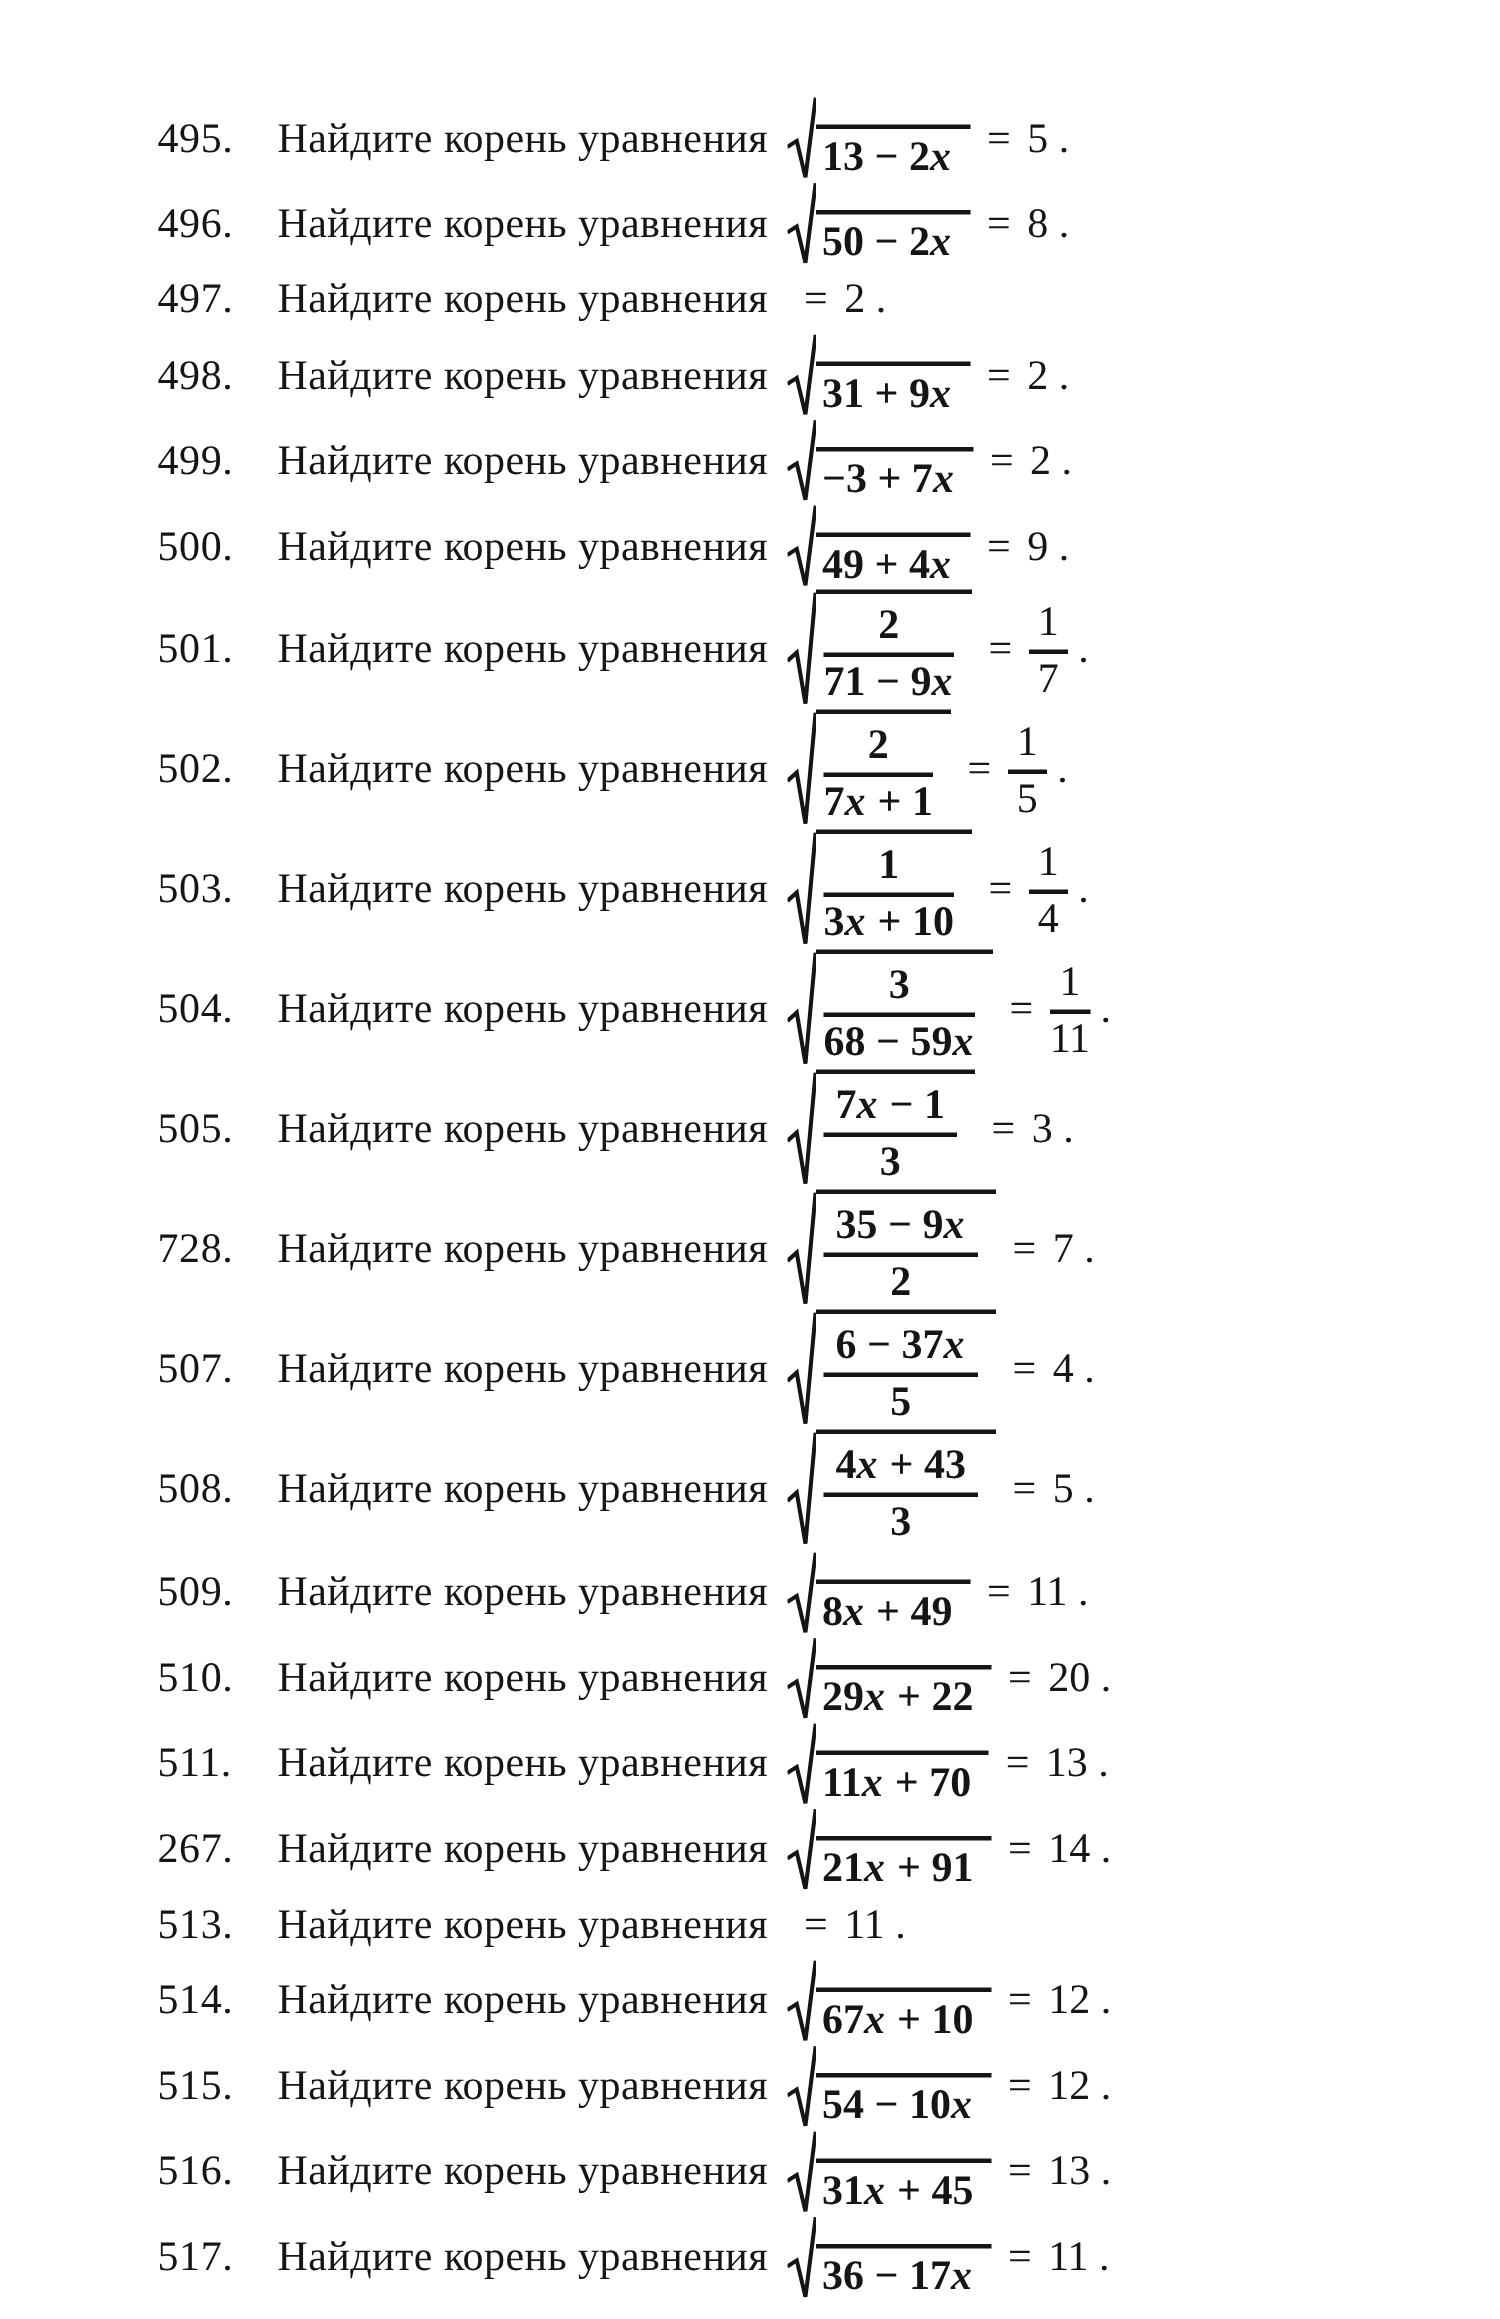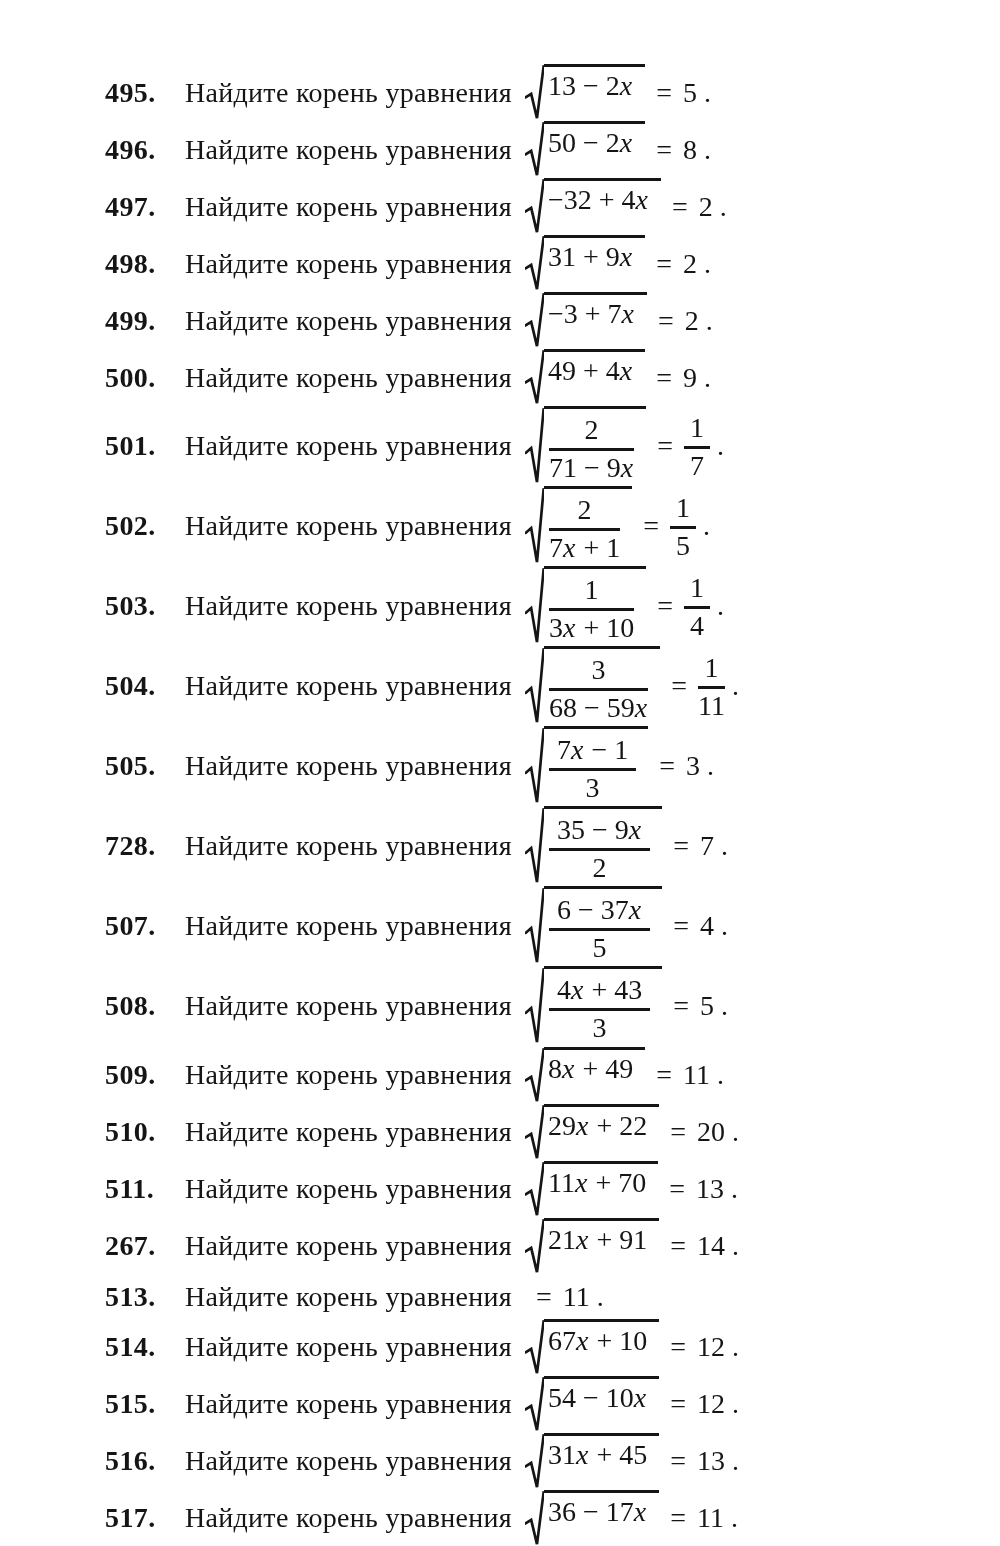--- a/index.html
+++ b/index.html
@@ -6,24 +6,24 @@
   html, body { background:#ffffff; }
   body {
     width:1000px; height:1546px;
     font-family:"Liberation Serif","DejaVu Serif",serif;
     color:#151515;
     overflow:hidden;
   }
   .page { padding:64px 30px 0 105px; }
   .row { display:flex; align-items:center; min-height:44px; font-size:28px; white-space:nowrap; }
   .row.tall { min-height:78px; }
-  .pnum { font-weight:bold; width:80px; flex:none; letter-spacing:.4px; }
+  .pnum { font-weight:normal; width:80px; flex:none; letter-spacing:.4px; }
   .ptext { flex:none; letter-spacing:.3px; }
   .equation { display:inline-flex; align-items:center; margin-left:13px; }
-  .sqrt { display:inline-flex; align-items:flex-start; position:relative; }
+  .sqrt { display:inline-flex; align-items:flex-end; position:relative;font-weight:bold; }
   .sqrt-sym { flex:none; width:19px; align-self:stretch; display:flex; }
   .sqrt-sym svg { width:100%; height:100%; display:block; }
   .radicand { border-top:3px solid #151515; padding:3px 12px 0 4px; display:inline-flex; align-items:center; }
   .radicand.has-frac { padding:4px 12px 2px 5px; }
   .frac { display:inline-flex; flex-direction:column; text-align:center; line-height:1.18; }
   .frac .num { border-bottom:3px solid #151515; padding:0 8px 2px; }
   .frac .den { padding-top:0; }
   .frac.rhs .num { padding:0 6px 2px; }
   .eq { margin:0 11px; }
   .period { margin-left:7px; }
@@ -69,30 +69,20 @@
           </span>
           <span class="eq">=</span>
           <span class="rhs">8</span>
           <span class="period">.</span>
         </span>
       </div>
       <div class="row">
         <span class="pnum">497.</span>
         <span class="ptext">Найдите корень уравнения</span>
         <span class="equation">
-          <span class="sqrt">
-            <span class="sqrt-sym">
-              <svg viewBox="0 0 20 60" preserveAspectRatio="none" aria-hidden="true">
-                <path d="M1 35 L6.5 31.5 L12.6 57 L19.6 2.6" fill="none" stroke="#151515" stroke-width="2.7" vector-effect="non-scaling-stroke" stroke-linecap="square" stroke-linejoin="miter"></path>
-              </svg>
-            </span>
-            <span class="radicand">
-              <span>−32 + 4<i>x</i></span>
-            </span>
-          </span>
           <span class="eq">=</span>
           <span class="rhs">2</span>
           <span class="period">.</span>
         </span>
       </div>
       <div class="row">
         <span class="pnum">498.</span>
         <span class="ptext">Найдите корень уравнения</span>
         <span class="equation">
           <span class="sqrt">

